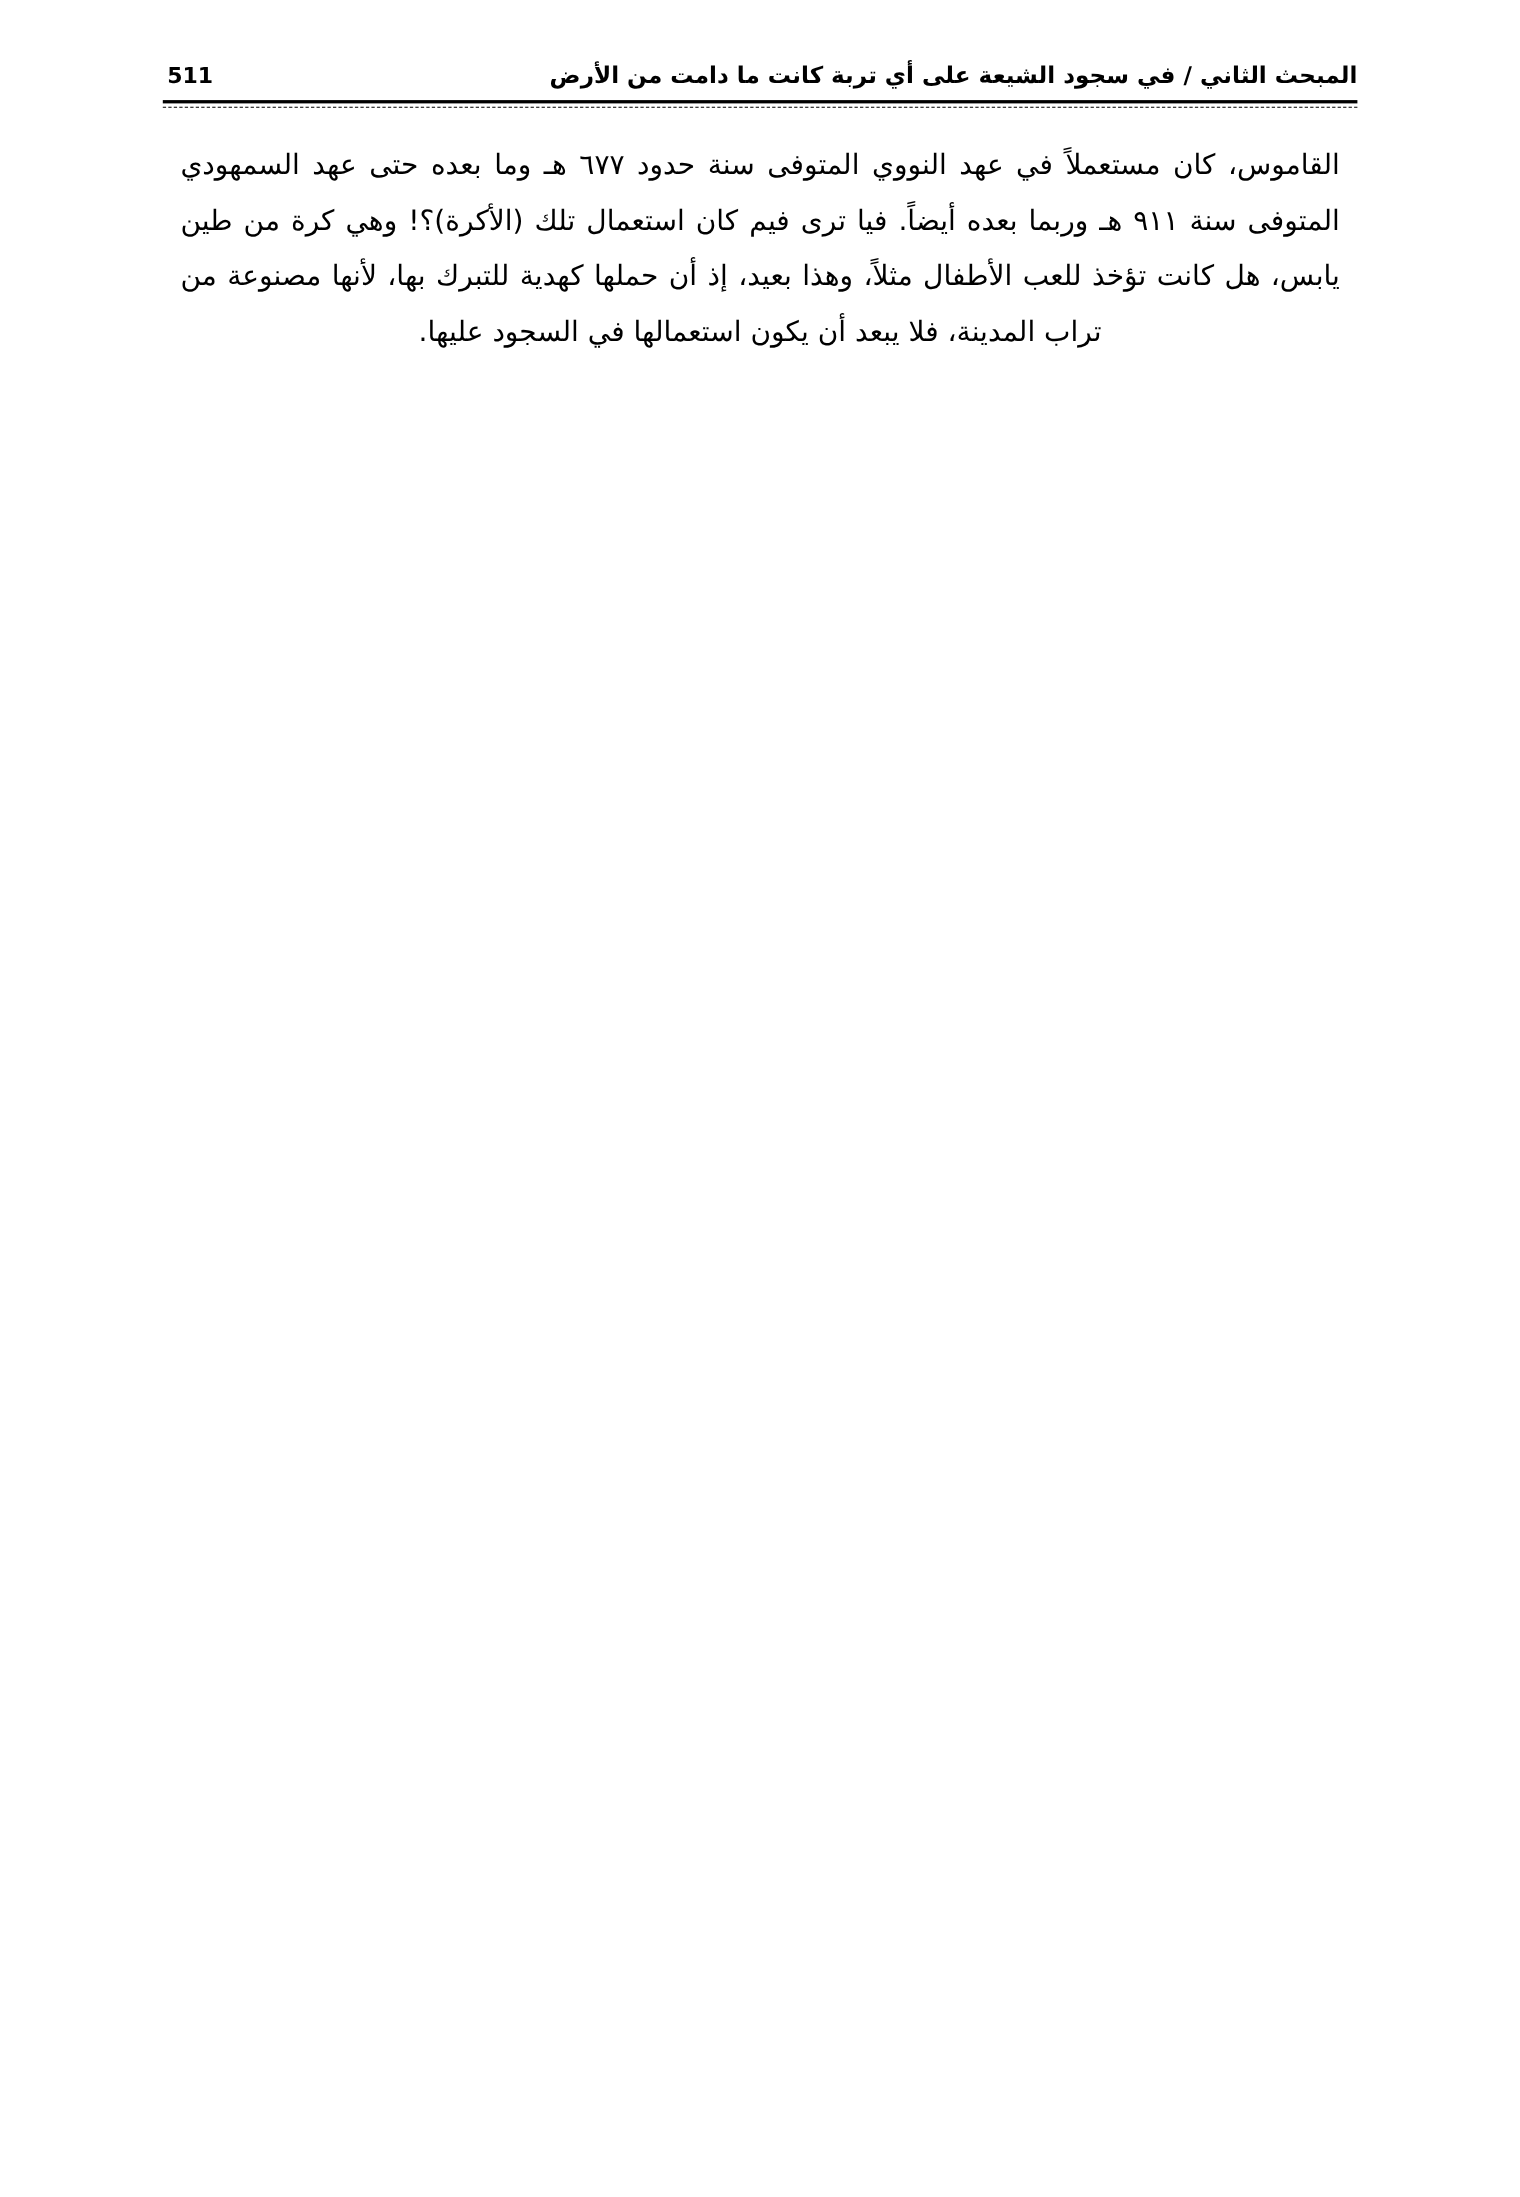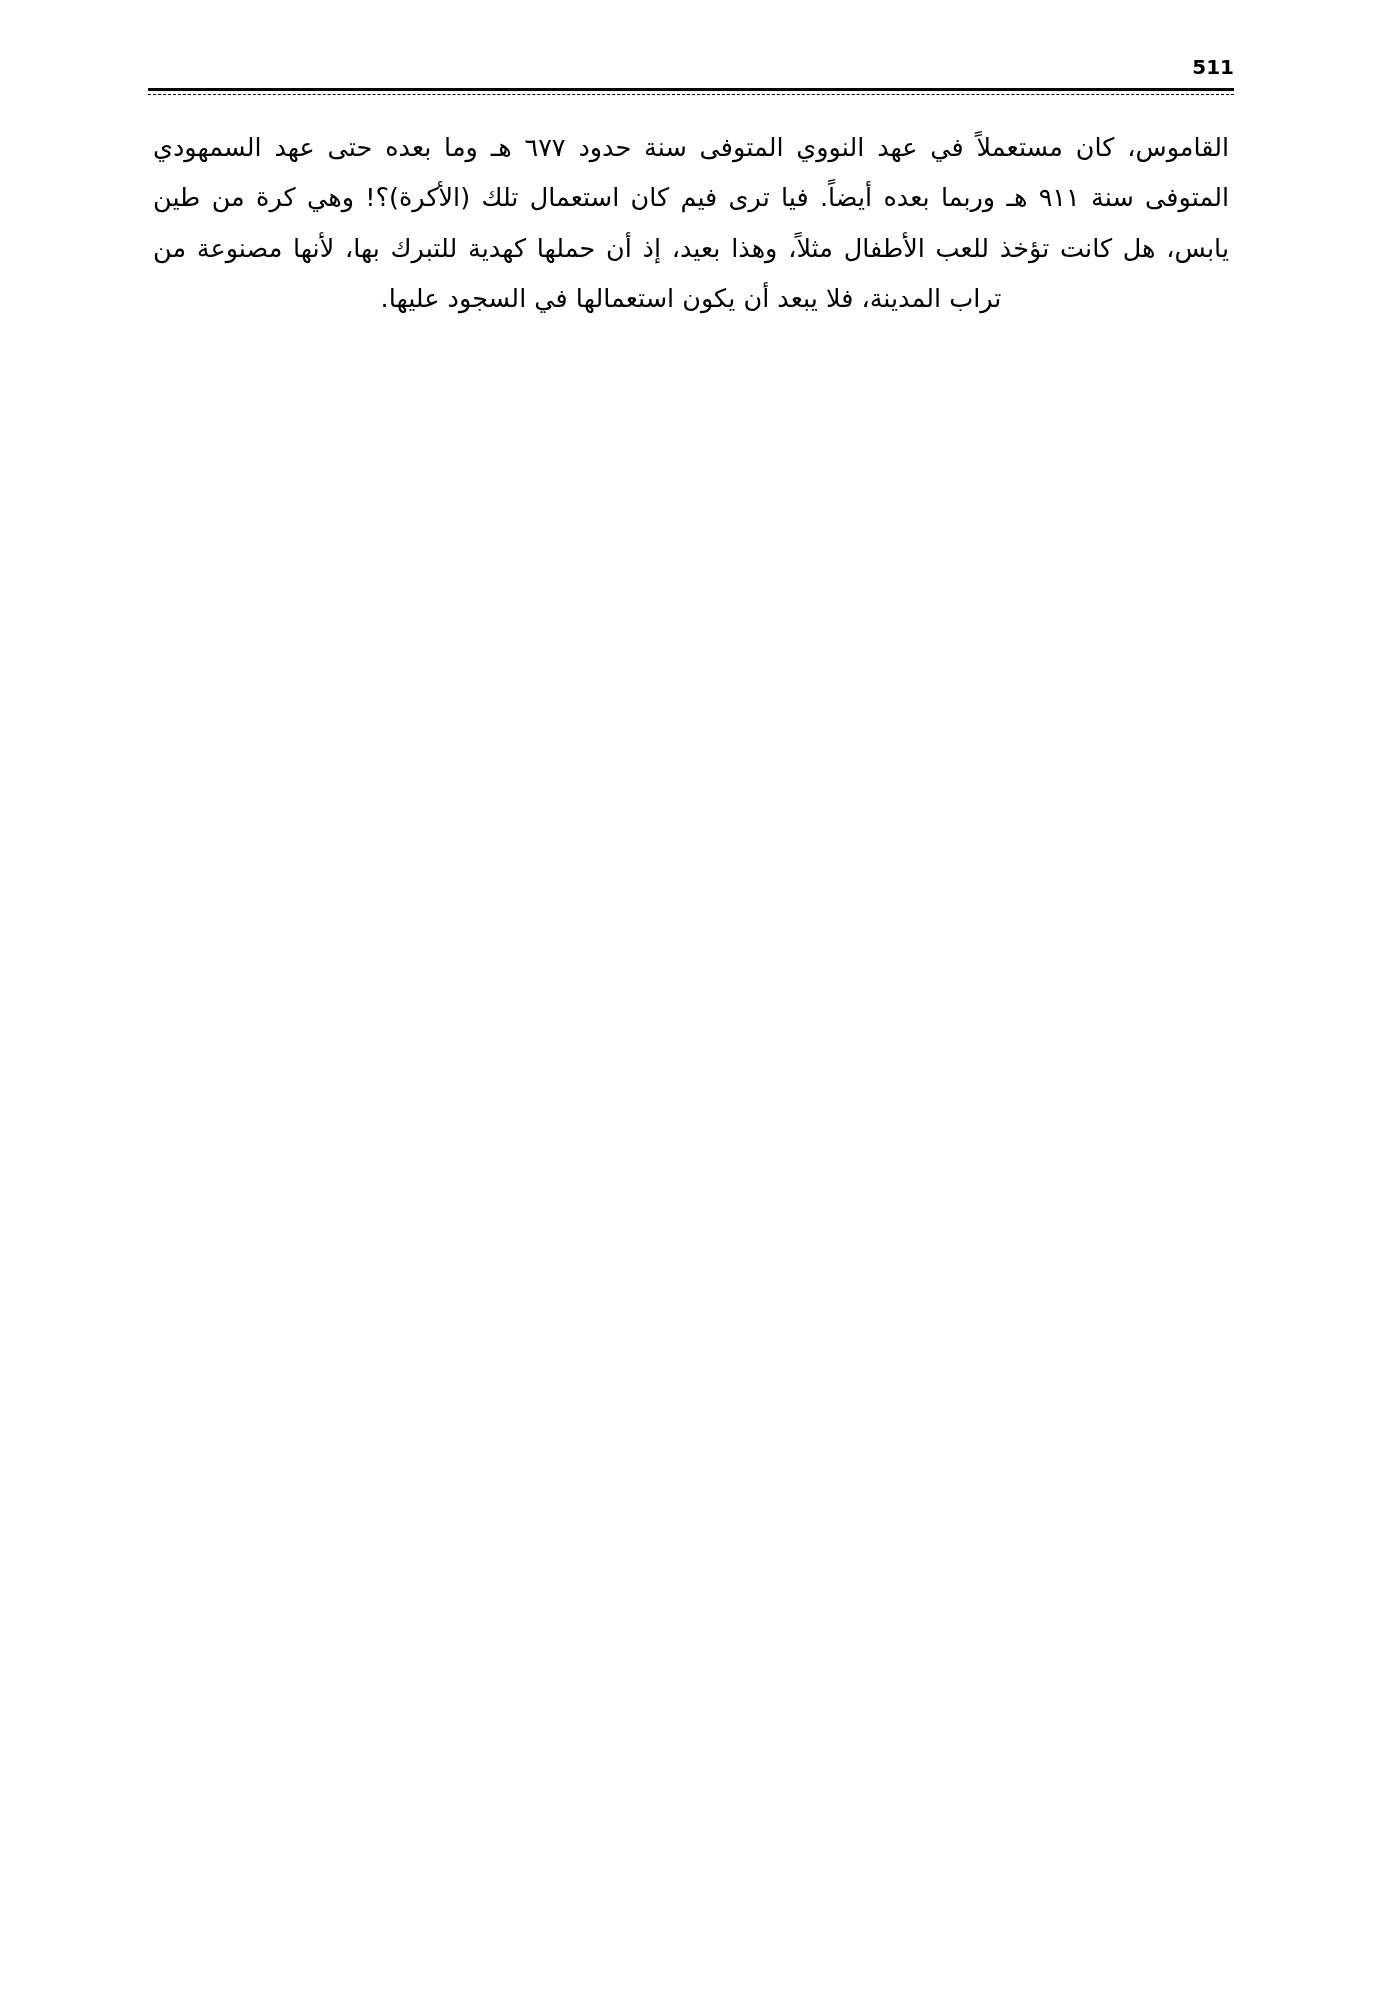--- a/index.html
+++ b/index.html
@@ -79,30 +79,31 @@
     font-size: 25.5px;
     line-height: 1.98;
     color: #000000;
     text-align: justify;
     text-align-last: center;
     direction: rtl;
     font-family: "DejaVu Sans", sans-serif;
     letter-spacing: 0;
   }
   .body-text p {
-    margin: 5px;
+    margin: 16px;
   }
 </style>
 </head>
 <body>
 
 <div class="page">
   <div class="content">
 
     <div class="header-row">
+      <div class="header-title">المبحث الثاني / في سجود الشيعة على أي تربة كانت ما دامت من الأرض</div>
       <div class="page-number">511</div>
     </div>
 
     <div class="rule-wrap">
       <div class="rule-thick"></div>
       <div class="rule-thin dashed"></div>
     </div>
 
     <div class="body-text">
       <p>القاموس، كان مستعملاً في عهد النووي المتوفى سنة حدود ٦٧٧ هـ وما بعده حتى عهد السمهودي المتوفى سنة ٩١١ هـ وربما بعده أيضاً. فيا ترى فيم كان استعمال تلك (الأكرة)؟! وهي كرة من طين يابس، هل كانت تؤخذ للعب الأطفال مثلاً، وهذا بعيد، إذ أن حملها كهدية للتبرك بها، لأنها مصنوعة من تراب المدينة، فلا يبعد أن يكون استعمالها في السجود عليها.</p>

